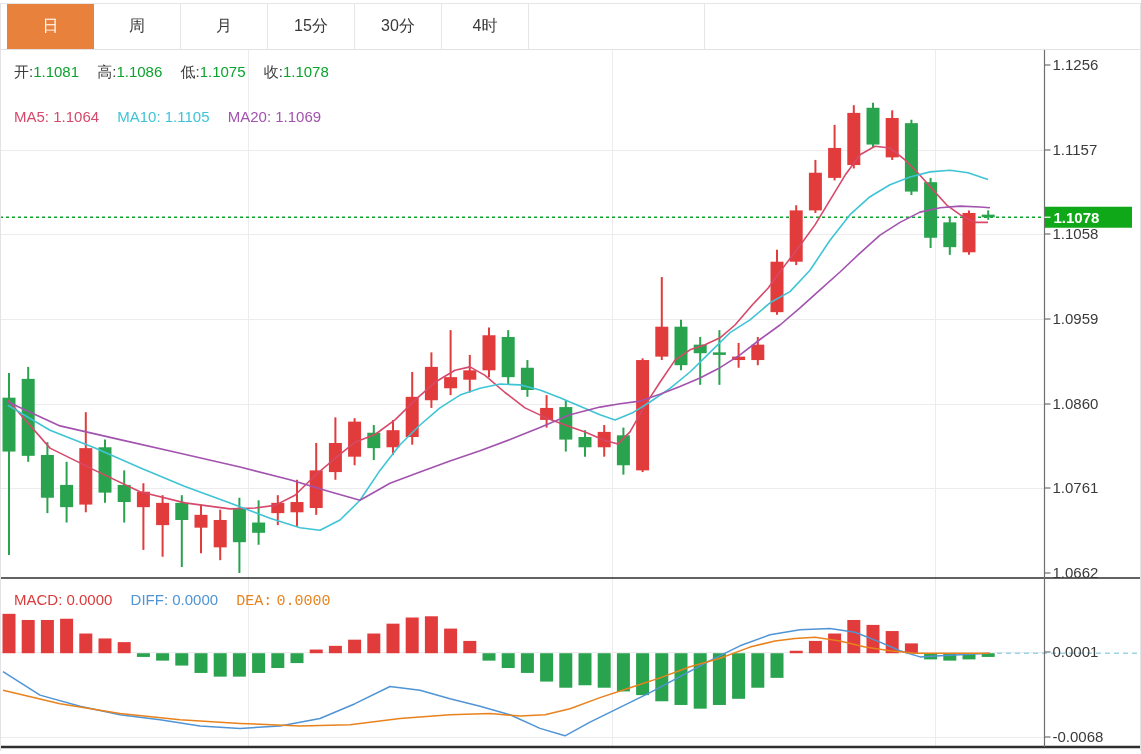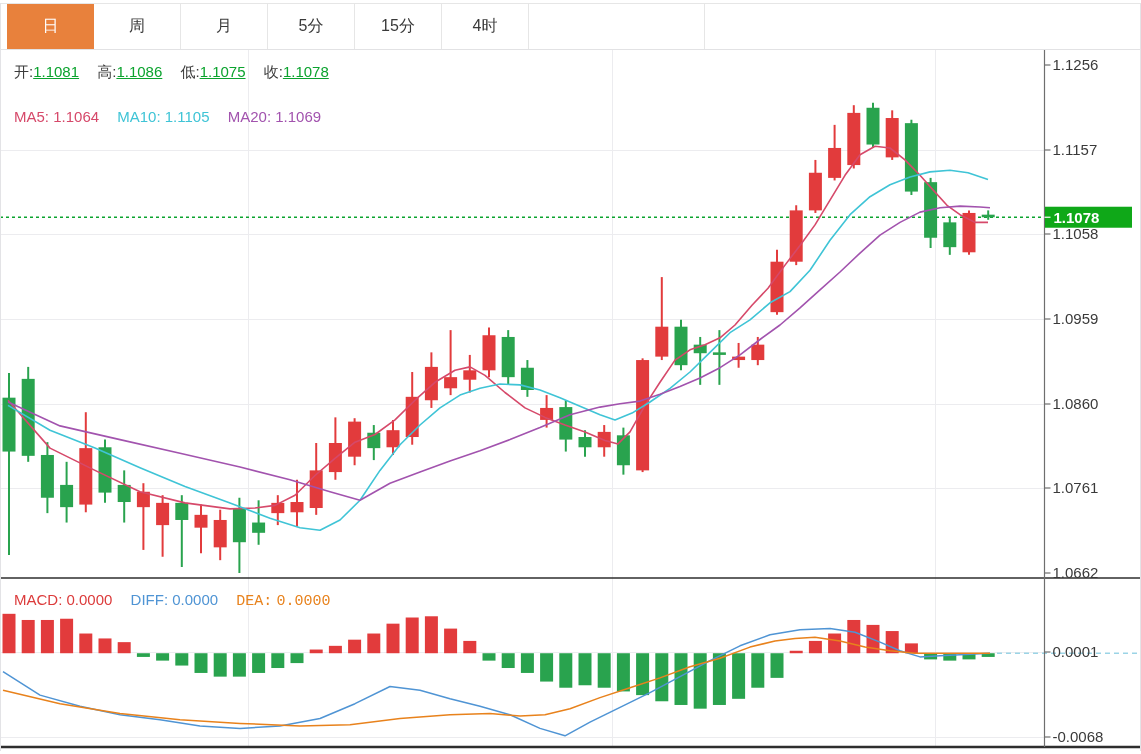--- a/index.html
+++ b/index.html
@@ -5,41 +5,41 @@
   html,body{margin:0;padding:0;background:#fff;}
   .app{position:relative;width:1141px;height:754px;background:#fff;overflow:hidden;
        font-family:"Liberation Sans",sans-serif;}
   .tabbar{position:absolute;left:7px;top:4px;height:45px;display:flex;z-index:5;}
   .tab{width:87px;height:45px;display:flex;align-items:center;justify-content:center;
        font-size:16px;color:#3a3a3a;background:#fff;border-right:1px solid #e6e6e6;
        box-sizing:border-box;cursor:pointer;}
   .tab.active{background:var(--tab-active,#e8813c);color:#fff;border-right:none;}
   .legend{position:absolute;font-size:15px;z-index:4;white-space:nowrap;pointer-events:none;}
   .legend .lab{color:#3c3c3c;}
-  .legend .grn{color:var(--text-green,#0ba32e);text-decoration:underline;}
+  .legend .grn{color:var(--text-green,#0ba32e);}
   .legend .gap{display:inline-block;width:14px;}
   .c-ma5{color:var(--ma5,#d6496a);}
   .c-ma10{color:var(--ma10,#3fc4d6);}
   .c-ma20{color:var(--ma20,#a253ae);}
   .c-macd{color:var(--macd-red,#dc3b3b);text-align:right;}
   .c-diff{color:var(--diff-blue,#4f94d4);}
   .c-dea{color:var(--dea-orange,#e8821c);font-family:Liberation Mono, monospace;}
   svg{position:absolute;left:0;top:0;}
   svg text{font-family:"Liberation Sans",sans-serif;}
 </style>
 </head>
 <body>
 
 <div class="app">
   <nav class="tabbar" id="tabbar">
       <div class="tab active">日</div>
       <div class="tab">周</div>
       <div class="tab">月</div>
-      <div class="tab">5分</div>
       <div class="tab">15分</div>
+      <div class="tab">30分</div>
       <div class="tab">4时</div>
     </nav>
 
   <svg id="chart-svg" width="1141" height="754" viewBox="0 0 1141 754">
       <g>
         <line x1="248.5" y1="50" x2="248.5" y2="746" stroke="#ececef" stroke-width="1"></line>
         <line x1="612.5" y1="50" x2="612.5" y2="746" stroke="#ececef" stroke-width="1"></line>
         <line x1="935.5" y1="50" x2="935.5" y2="746" stroke="#ececef" stroke-width="1"></line>
         <line x1="0" y1="150.5" x2="1044" y2="150.5" stroke="#ececef" stroke-width="1"></line>
         <line x1="0" y1="234.5" x2="1044" y2="234.5" stroke="#ececef" stroke-width="1"></line>

